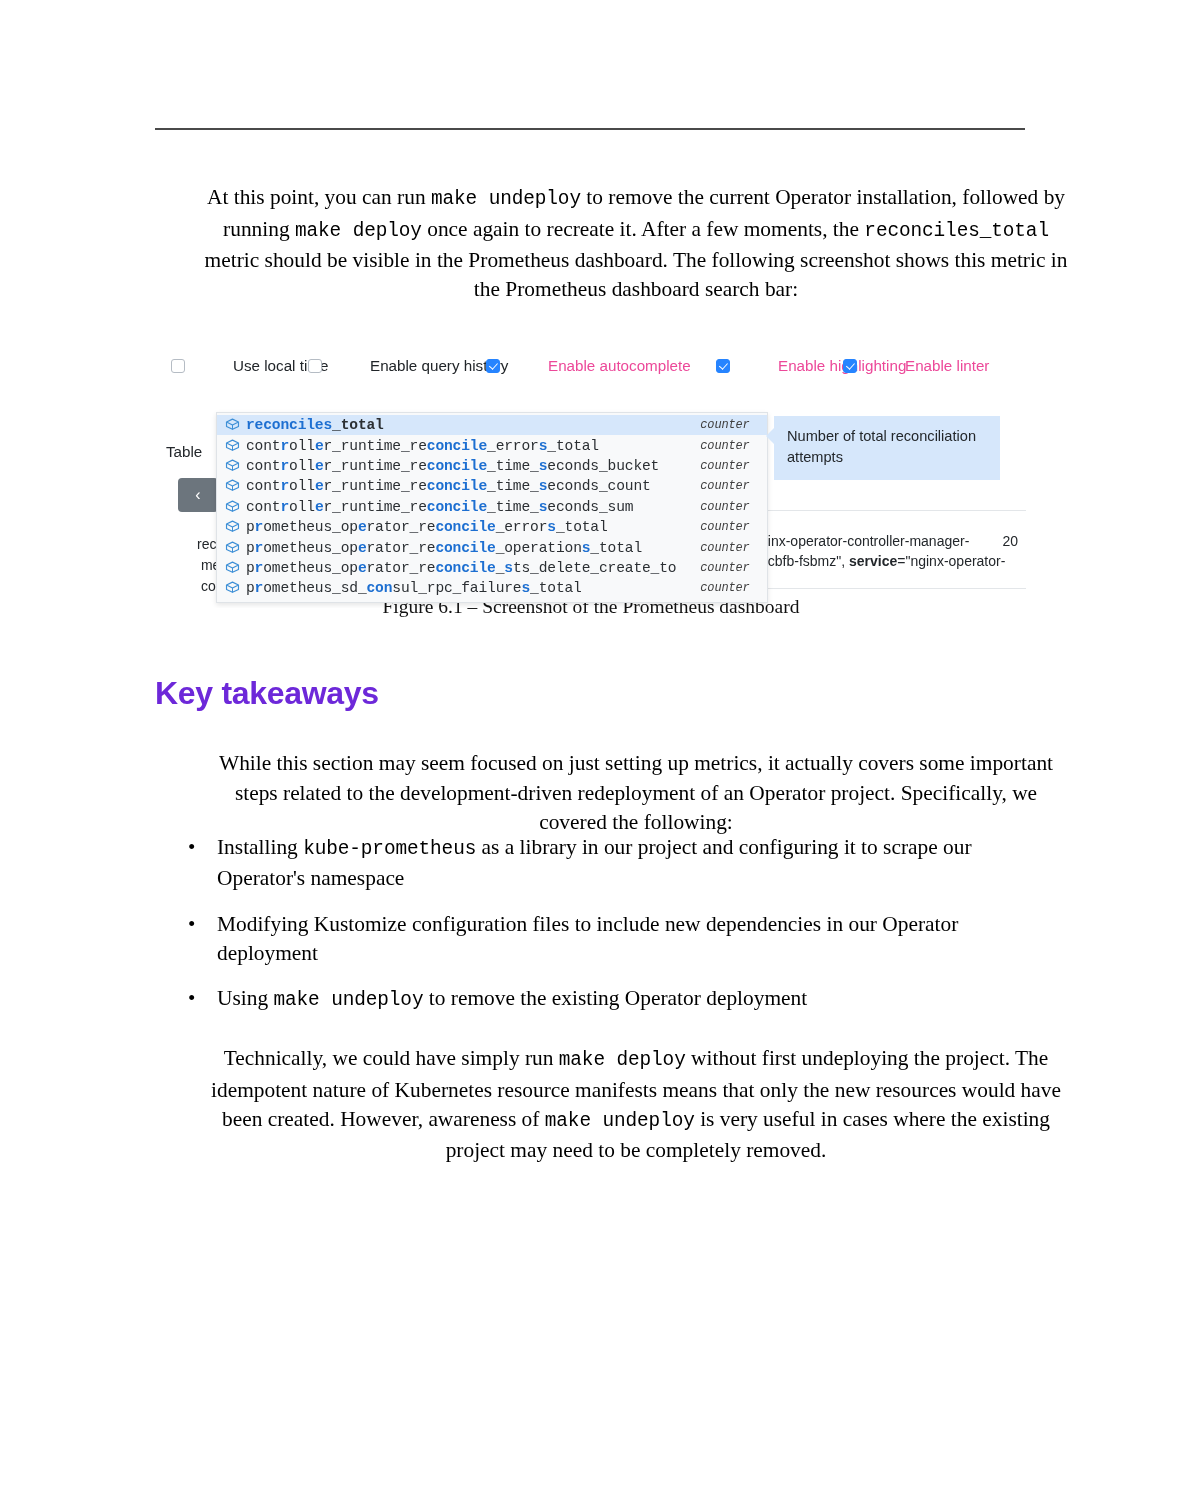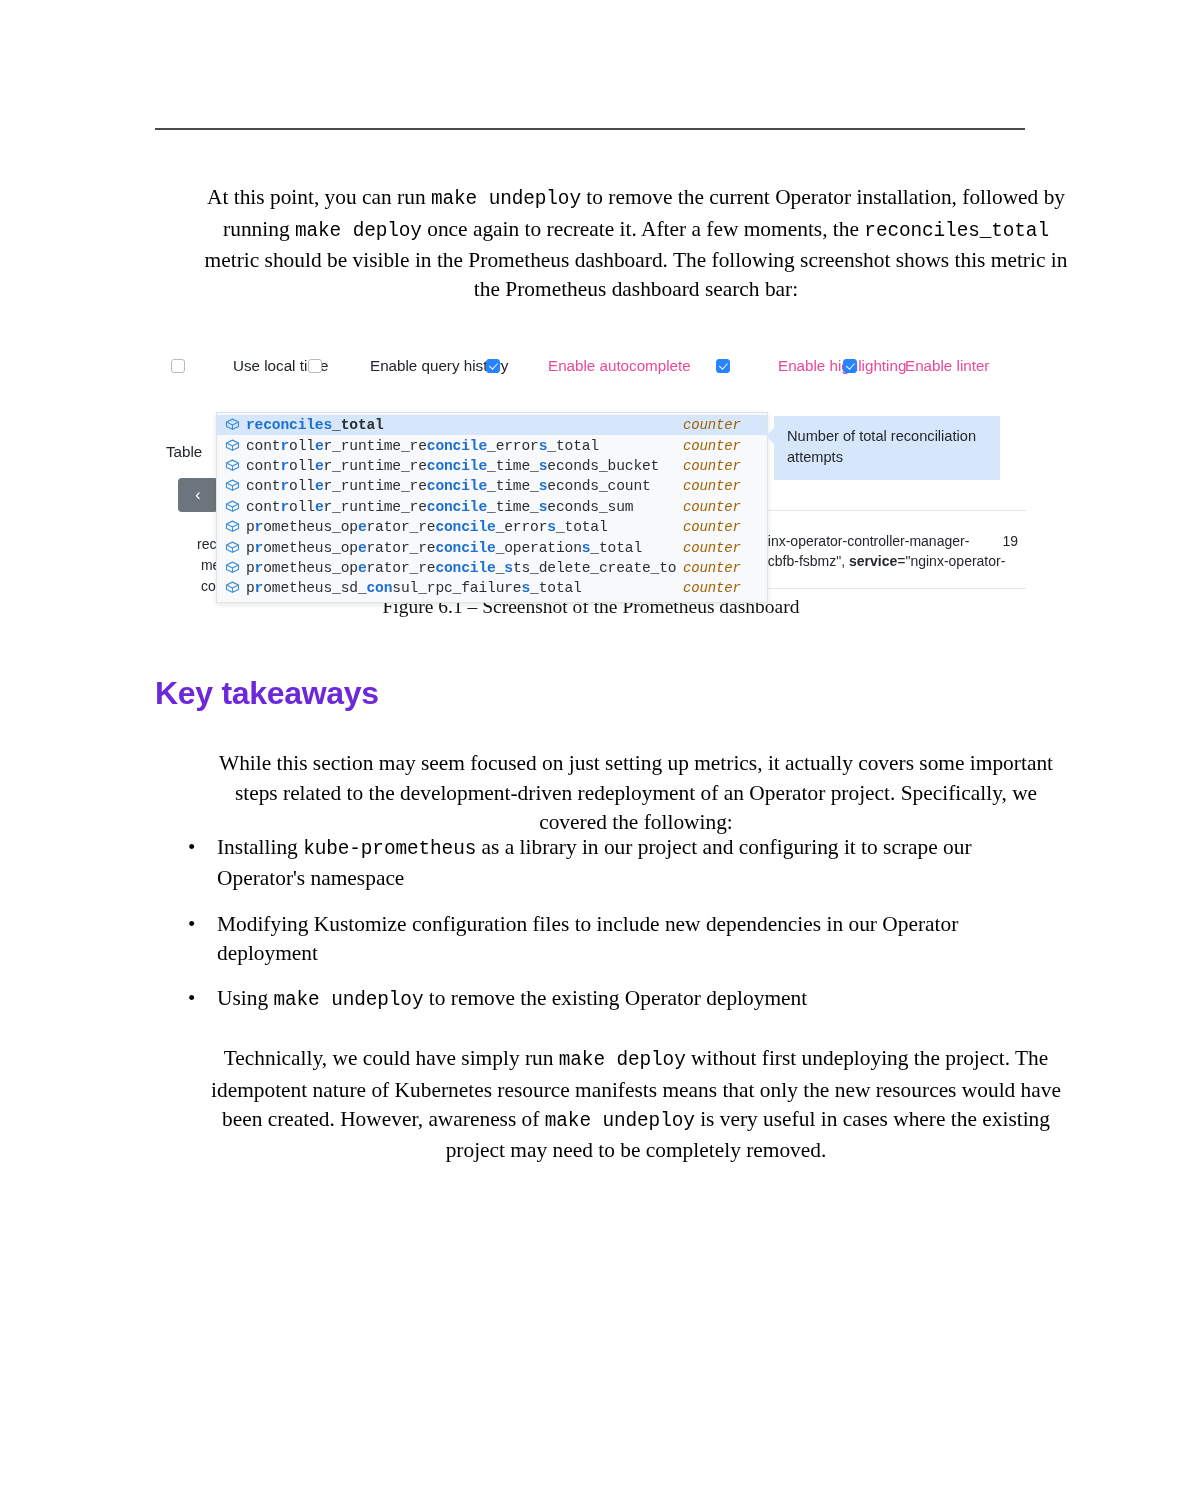--- a/index.html
+++ b/index.html
@@ -378,26 +378,26 @@
     margin-right: 6px;
     position: relative;
   }
   .acitem .cube svg { display: block; }
   .acitem .nm { flex: 1 1 auto; overflow: hidden; }
   .acitem .nm .hl { color: #1d6fd1; font-weight: bold; }
   .acitem.sel .nm { font-weight: bold; }
   .acitem .ty {
     flex: 0 0 auto;
     width: 84px;
-    text-align: left;
+    text-align: center;
     padding-left: 6px;
-    color: #a16207;
+    color: #404040;
     font-style: italic;
     font-family: "Liberation Mono", monospace;
-    font-size: 14px;
+    font-size: 12px;
   }
 
   
   .actip {
     position: absolute;
     left: 616px; top: 118px;
     width: 226px;
     background: #d6e7fb;
     padding: 10px 13px 12px 13px;
     box-sizing: border-box;
@@ -457,21 +457,21 @@
     <div class="navbtn">‹</div>
     <div class="resultfrag" id="frag-1">recon</div>
     <div class="resultfrag" id="frag-2">metri</div>
     <div class="resultfrag" id="frag-3">contr</div>
 
     <div class="rightpanel-top">es:</div>
     <div class="rsep"></div>
     <div class="rightrow">
       <div>ginx-operator-controller-manager-</div>
       <div><span>9cbfb-fsbmz", </span><b>service</b><span>="nginx-operator-</span></div>
-      <div class="v">19</div>
+      <div class="v">20</div>
     </div>
     <div class="rsep2"></div>
 
     <div class="actip">Number of total reconciliation attempts</div>
 
     <div class="acmenu" id="ac-menu">
         <div class="acitem sel">
           <span class="cube">
             <svg width="15" height="14" viewBox="0 0 16 15">
               <path d="M8 1.2 L14.4 4.3 L8 7.4 L1.6 4.3 Z" fill="none" stroke="#3d8fd6" stroke-width="1.25" stroke-linejoin="round"></path>

